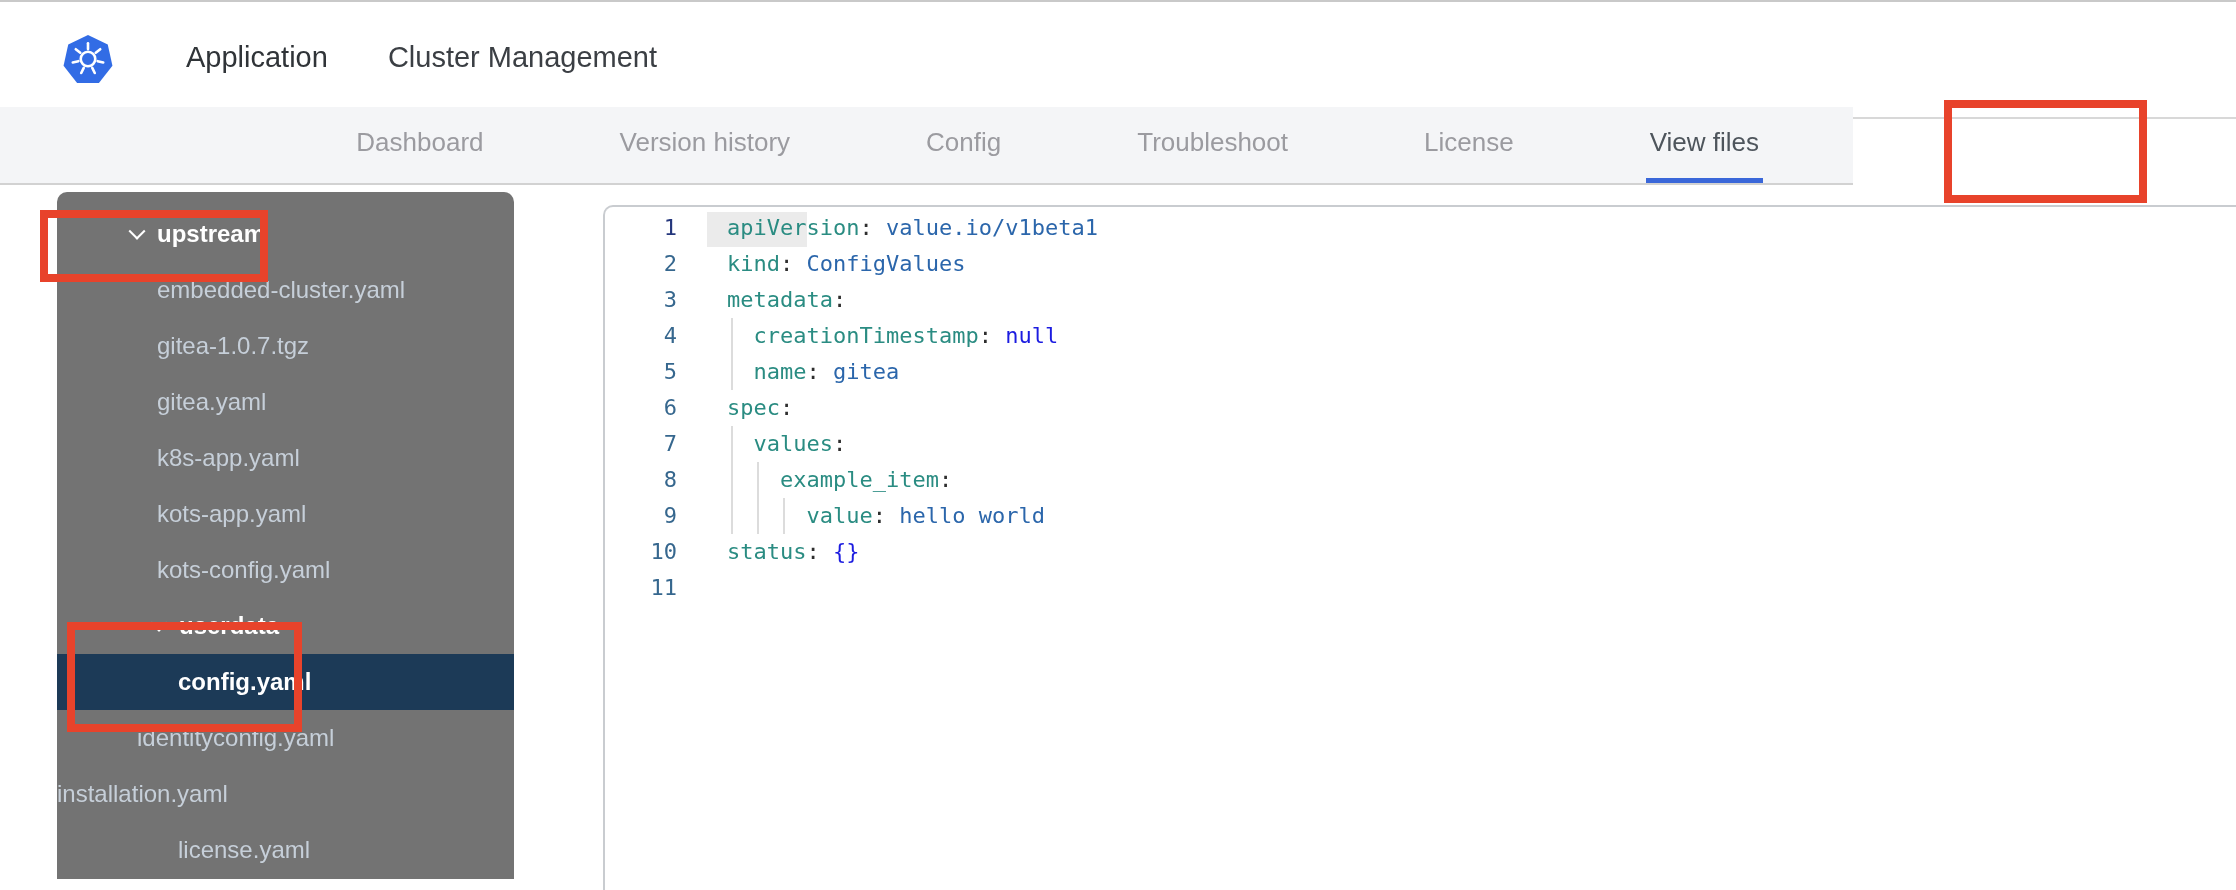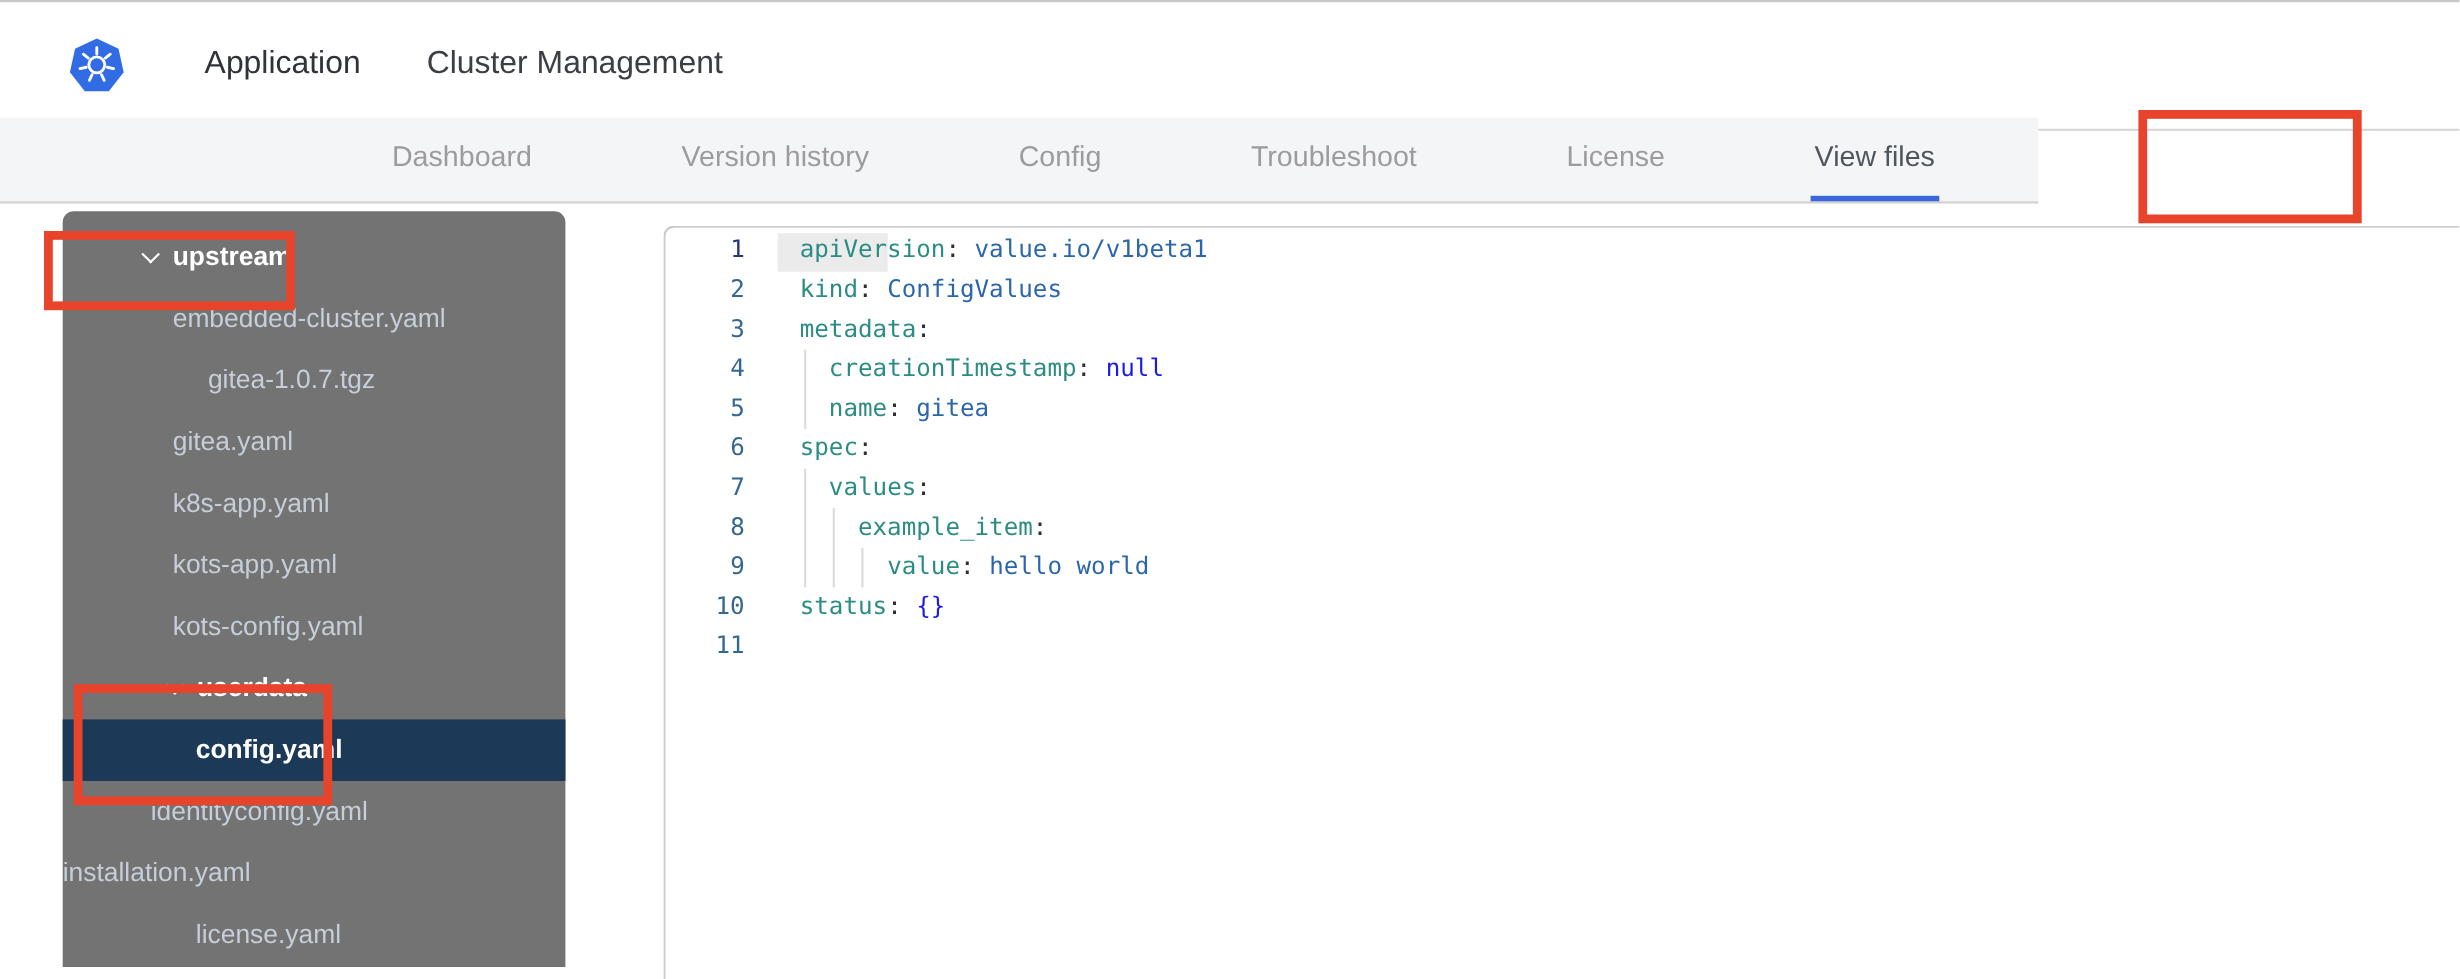--- a/index.html
+++ b/index.html
@@ -92,21 +92,21 @@
     </div>
 
   <div class="sidebar">
       <div class="trow folder" style="padding-left: 74px;">
         <span class="chev"></span>
         <span>upstream</span>
       </div>
       <div class="trow file" style="padding-left: 100px;">
         <span>embedded-cluster.yaml</span>
       </div>
-      <div class="trow file" style="padding-left: 100px; margin-left: 32px;">
+      <div class="trow file" style="padding-left: 100px;">
         <span>gitea-1.0.7.tgz</span>
       </div>
       <div class="trow file" style="padding-left: 100px;">
         <span>gitea.yaml</span>
       </div>
       <div class="trow file" style="padding-left: 100px;">
         <span>k8s-app.yaml</span>
       </div>
       <div class="trow file" style="padding-left: 100px;">
         <span>kots-app.yaml</span>

